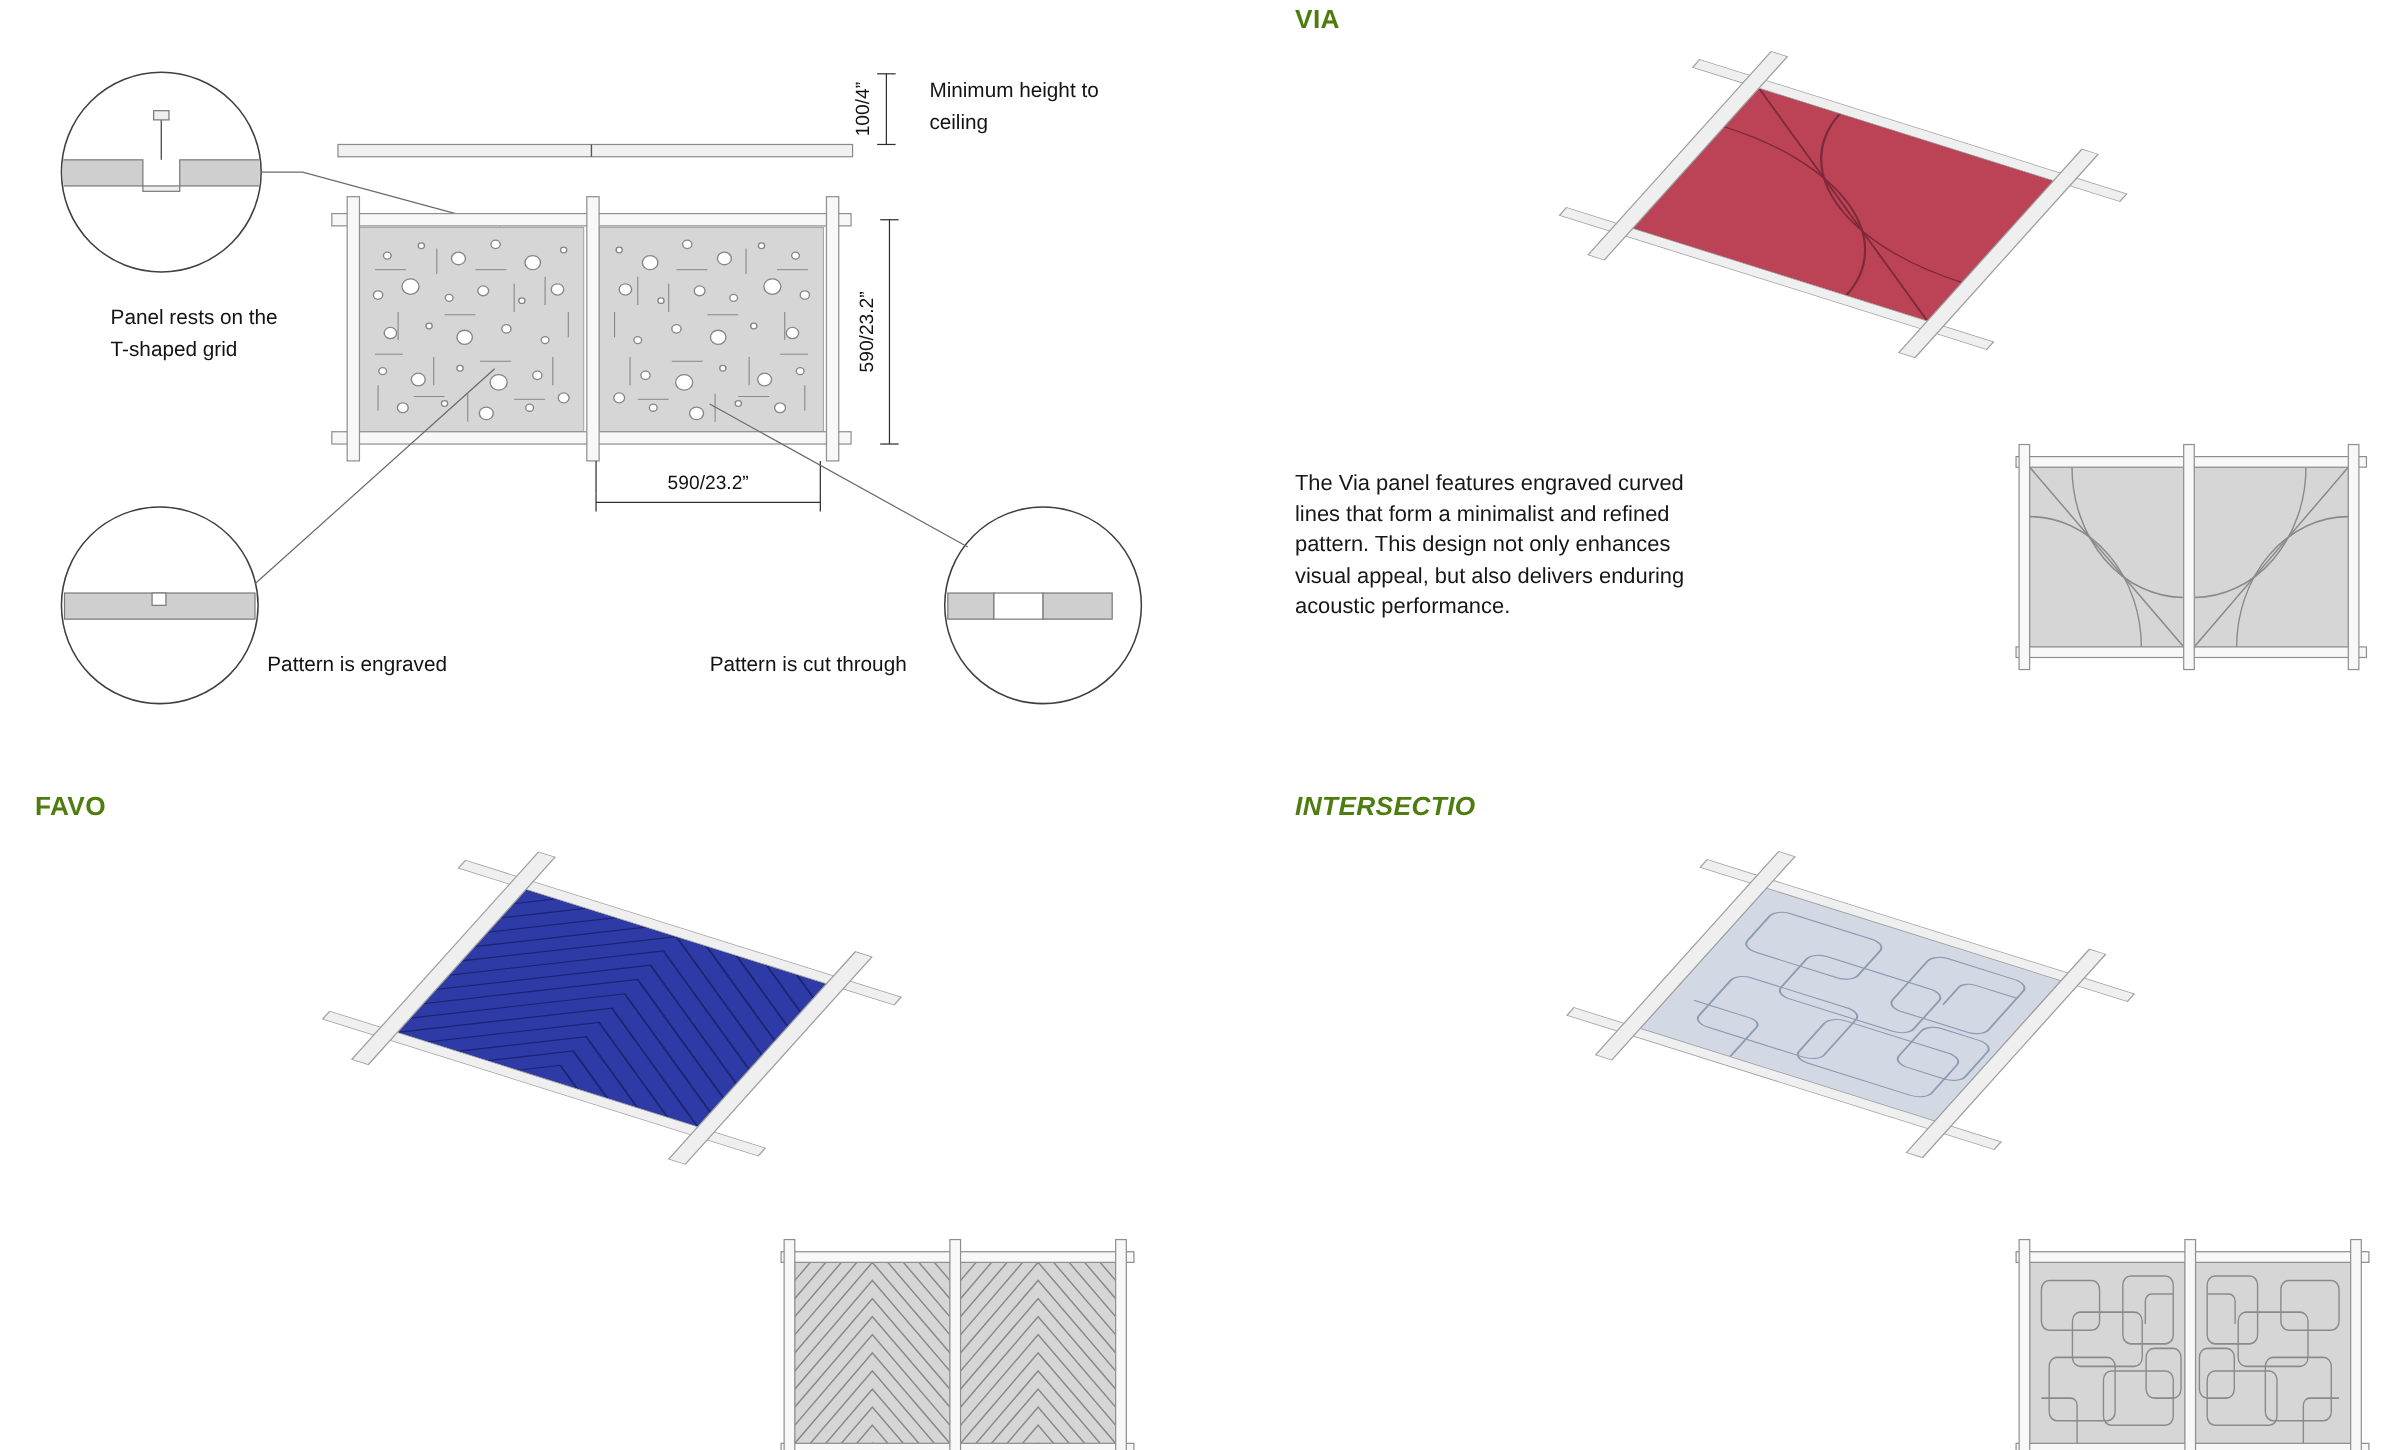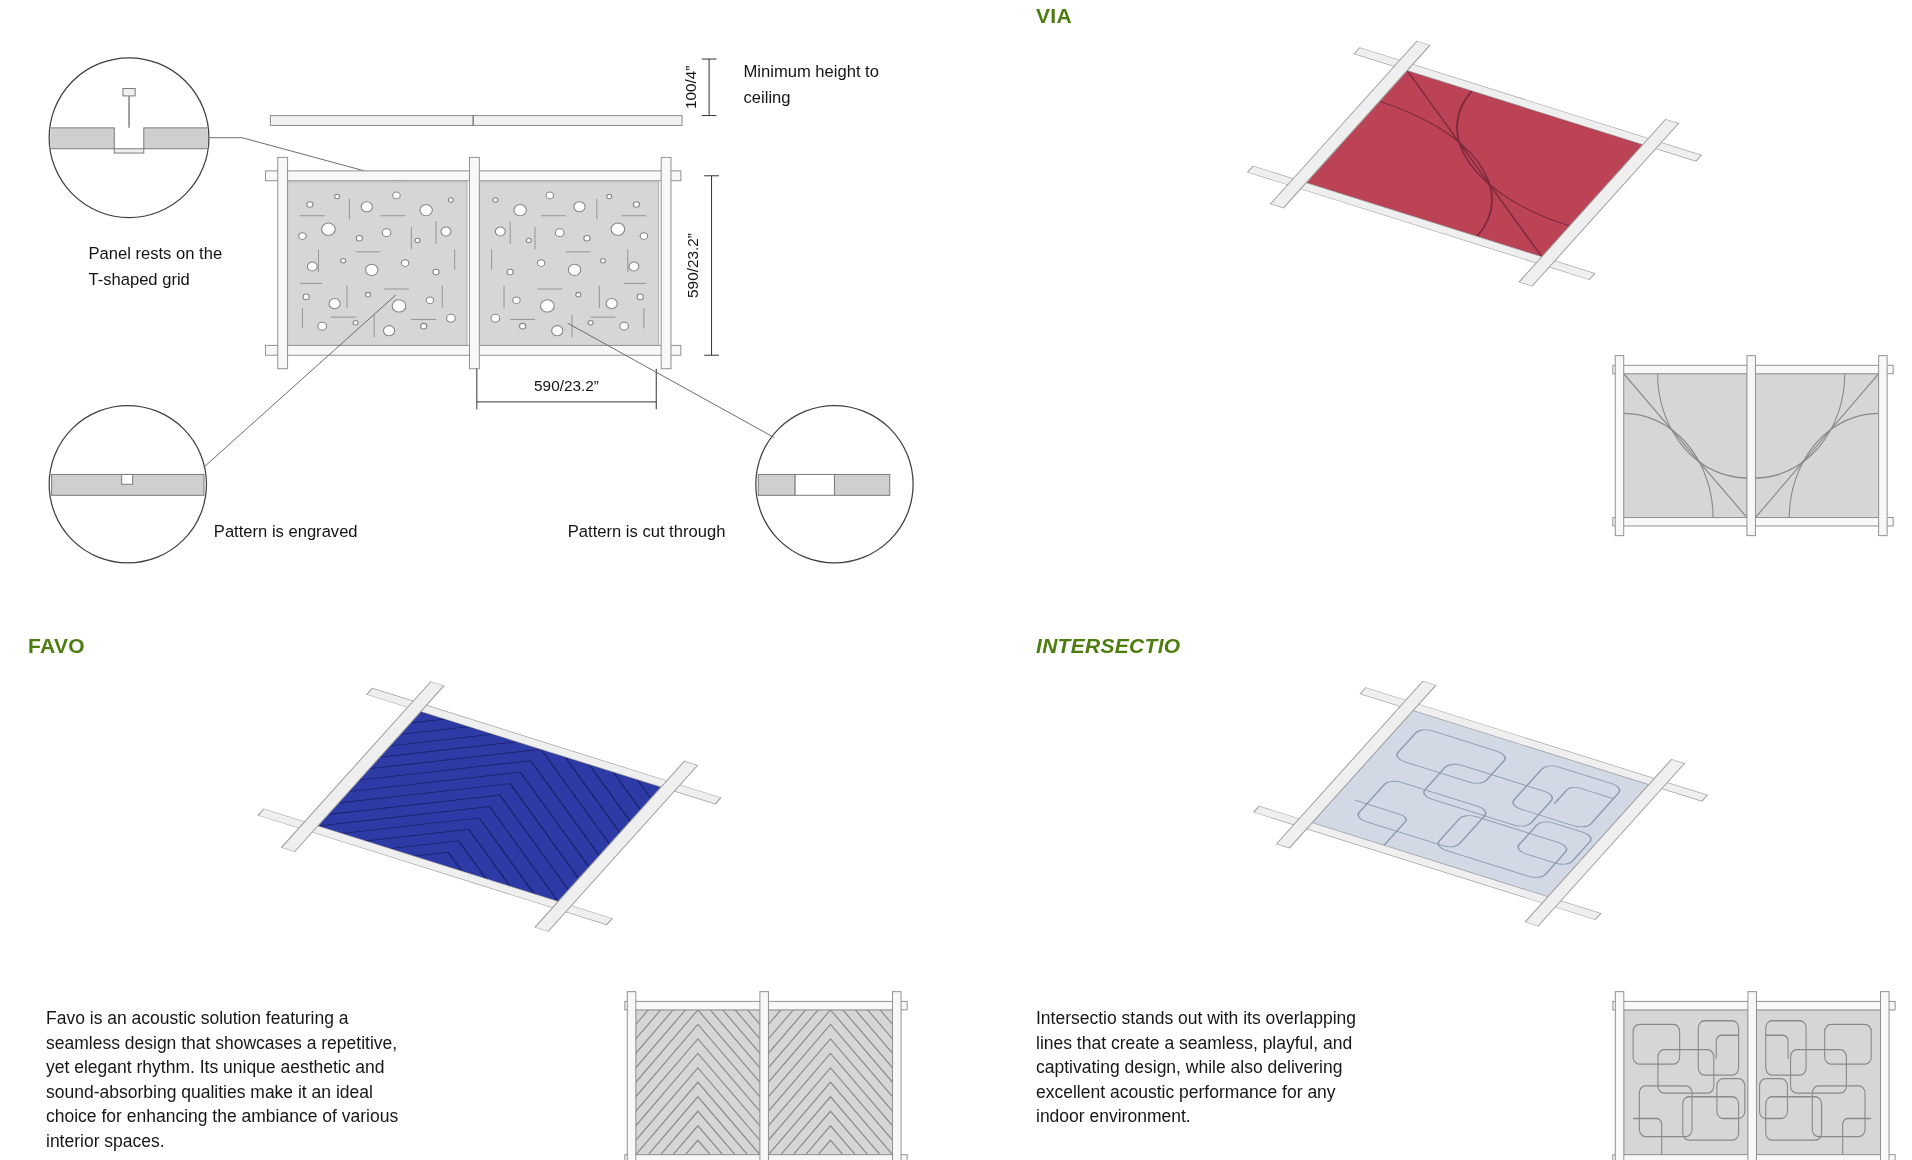--- a/index.html
+++ b/index.html
@@ -219,20 +219,21 @@
       </g>
       <g class="rails">
         <rect x="-45" y="-11" width="290" height="11"></rect>
         <rect x="-45" y="200" width="290" height="11"></rect>
         <rect x="-11" y="-45" width="11" height="290"></rect>
         <rect x="200" y="-45" width="11" height="290"></rect>
       </g>
     </g>
   </svg>
 
+  <div class="pdesc" style="left:1036px; top:374px; width:335px;">The Via panel features engraved curved lines that form a minimalist and refined pattern. This design not only enhances visual appeal, but also delivers enduring acoustic performance.</div>
 
   <svg class="abs" style="left:1608px; top:352px; width:290px;" viewBox="0 0 240 155">
     <rect class="panelgray" x="13" y="18" width="102" height="119"></rect>
     <rect class="panelgray" x="122" y="18" width="102" height="119"></rect>
     <g transform="translate(13,18) scale(0.51,0.595)">
         <g class="tvpat" clip-path="url(#clip-sq)">
           <use href="#pat-via"></use>
         </g>
       </g>
     <g transform="translate(224,18) scale(-0.51,0.595)">
@@ -259,21 +260,20 @@
       </g>
       <g class="rails">
         <rect x="-45" y="-11" width="290" height="11"></rect>
         <rect x="-45" y="200" width="290" height="11"></rect>
         <rect x="-11" y="-45" width="11" height="290"></rect>
         <rect x="200" y="-45" width="11" height="290"></rect>
       </g>
     </g>
   </svg>
 
-  <div class="pdesc" style="left:46px; top:1006px; width:370px;">Favo is an acoustic solution featuring a seamless design that showcases a repetitive, yet elegant rhythm. Its unique aesthetic and sound-absorbing qualities make it an ideal choice for enhancing the ambiance of various interior spaces.</div>
 
   <svg class="abs" style="left:620px; top:988px; width:292px;" viewBox="0 0 240 155">
     <rect class="panelgray" x="13" y="18" width="102" height="119"></rect>
     <rect class="panelgray" x="122" y="18" width="102" height="119"></rect>
     <g transform="translate(13,18) scale(0.51,0.595)">
         <g class="tvpat" clip-path="url(#clip-sq)">
           <use href="#pat-favo"></use>
         </g>
       </g>
     <g transform="translate(122,18) scale(0.51,0.595)">
@@ -300,21 +300,20 @@
       </g>
       <g class="rails">
         <rect x="-45" y="-11" width="290" height="11"></rect>
         <rect x="-45" y="200" width="290" height="11"></rect>
         <rect x="-11" y="-45" width="11" height="290"></rect>
         <rect x="200" y="-45" width="11" height="290"></rect>
       </g>
     </g>
   </svg>
 
-  <div class="pdesc" style="left:1036px; top:1006px; width:340px;">Intersectio stands out with its overlapping lines that create a seamless, playful, and captivating design, while also delivering excellent acoustic performance for any indoor environment.</div>
 
   <svg class="abs" style="left:1608px; top:988px; width:292px;" viewBox="0 0 240 155">
     <rect class="panelgray" x="13" y="18" width="102" height="119"></rect>
     <rect class="panelgray" x="122" y="18" width="102" height="119"></rect>
     <g transform="translate(13,18) scale(0.51,0.595)">
         <g class="tvpat" clip-path="url(#clip-sq)">
           <use href="#pat-int"></use>
         </g>
       </g>
     <g transform="translate(224,18) scale(-0.51,0.595)">

